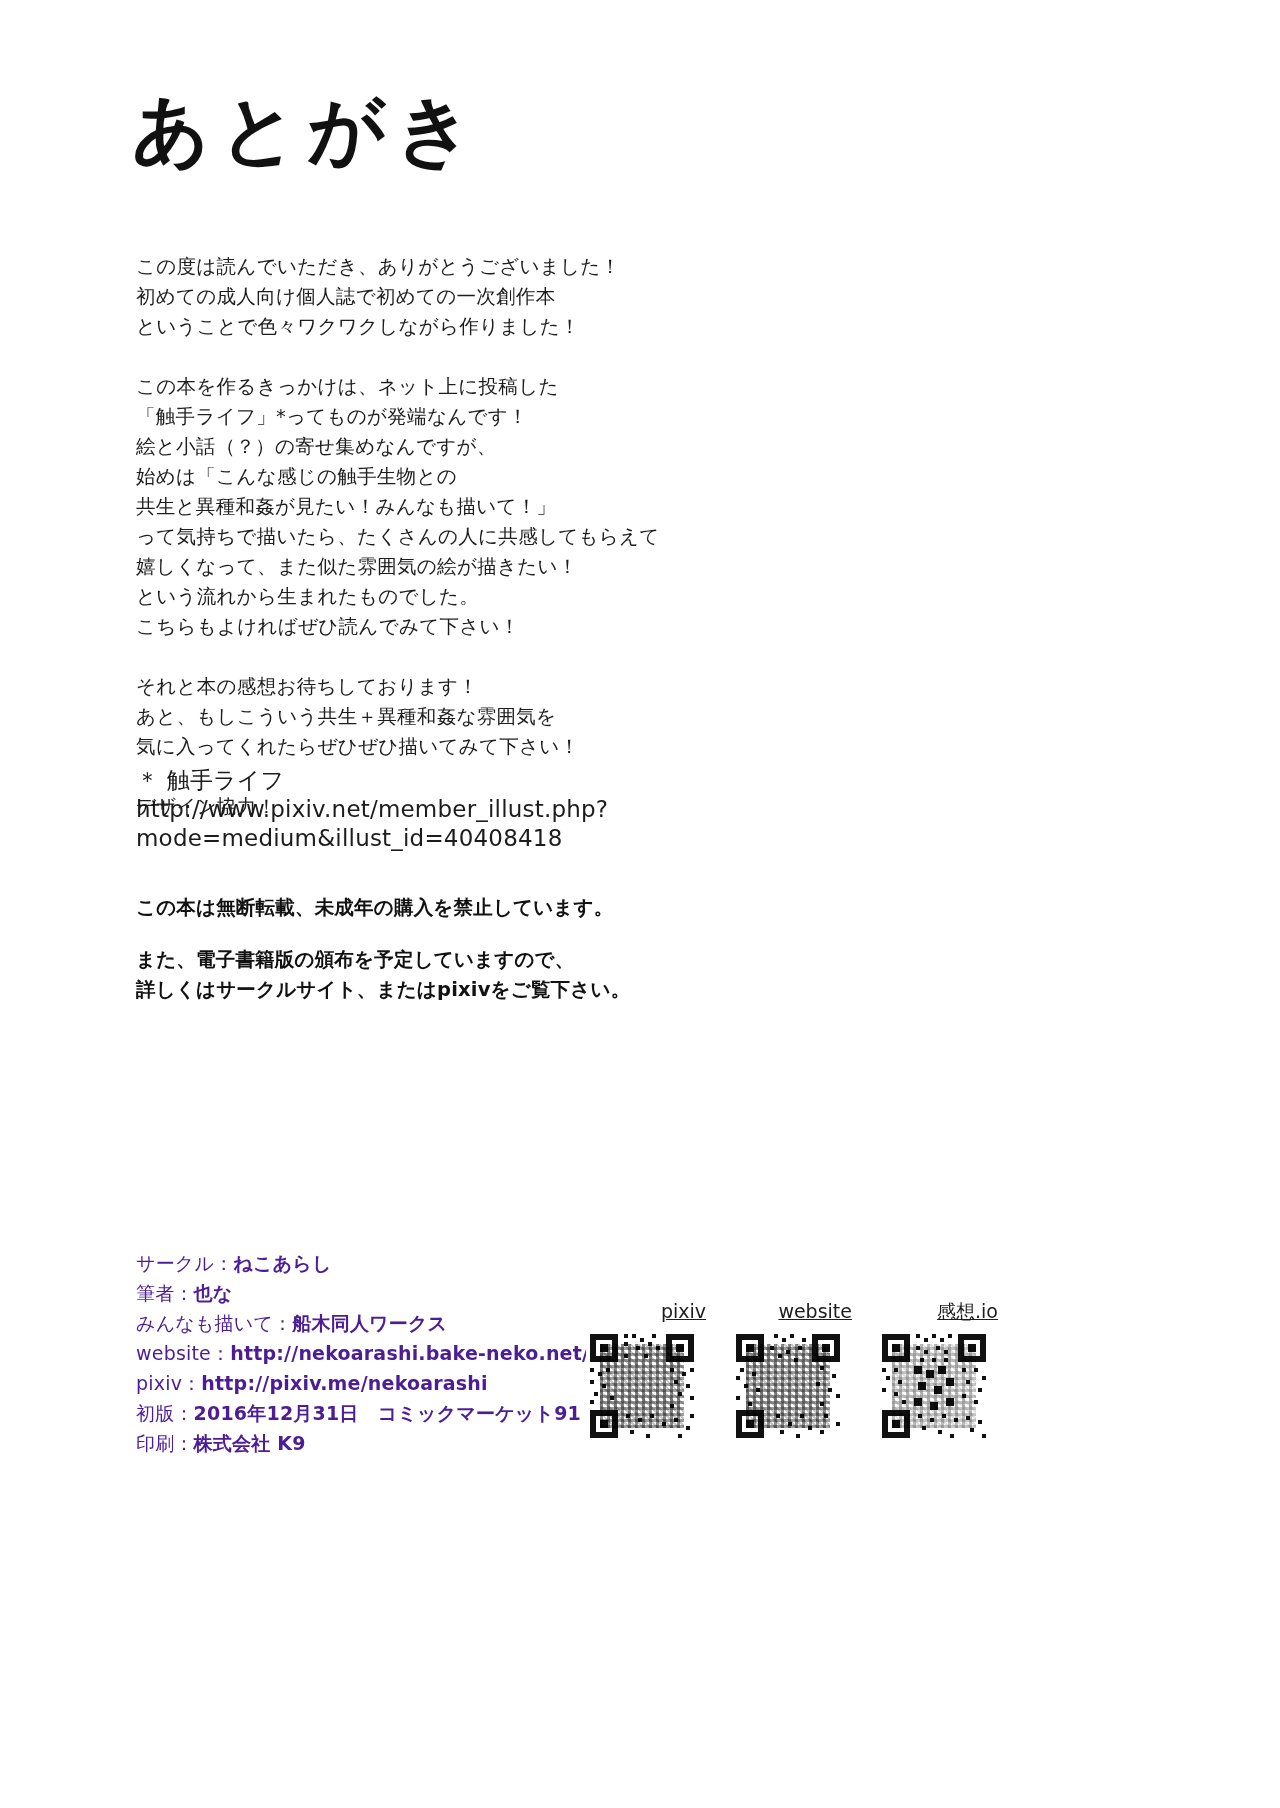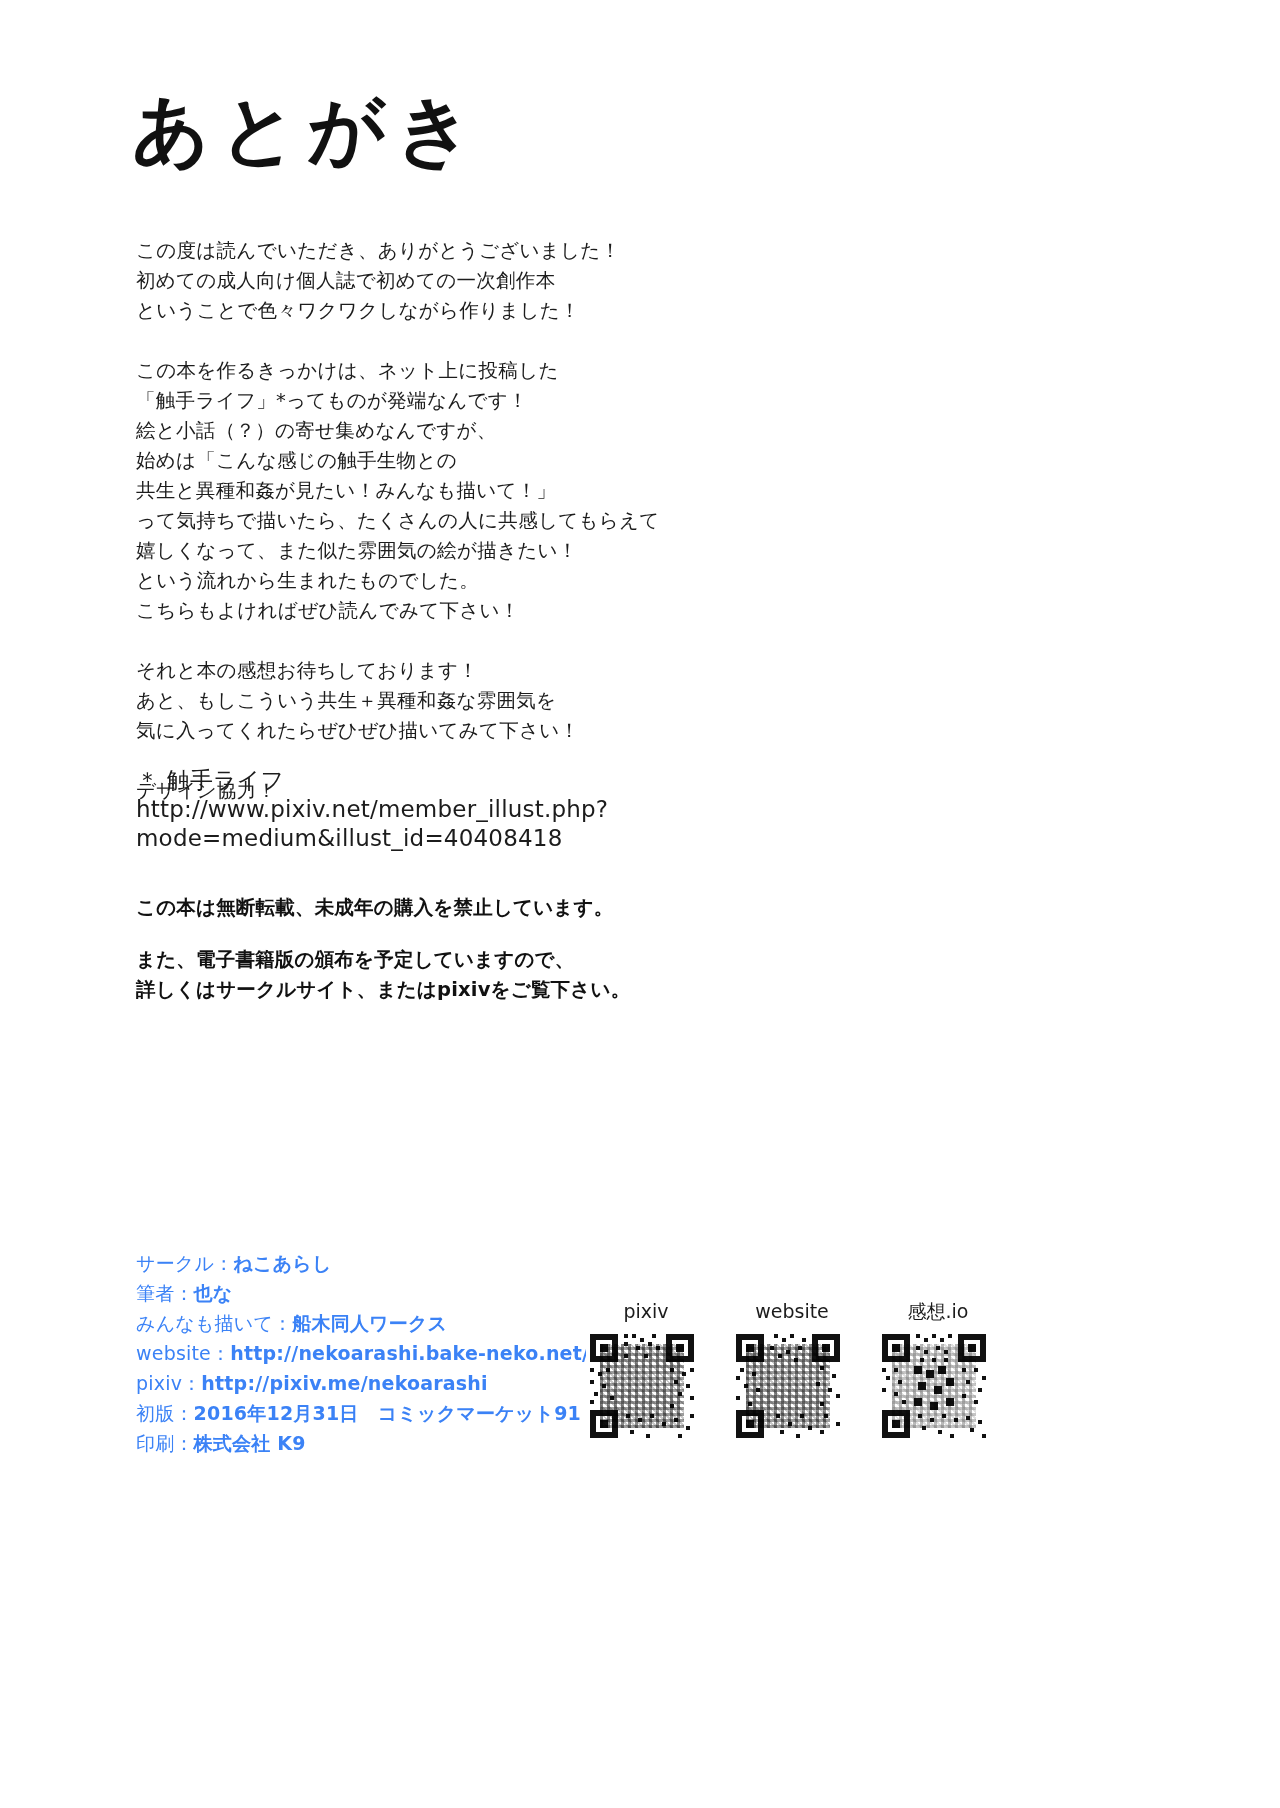--- a/index.html
+++ b/index.html
@@ -33,21 +33,21 @@
     font-weight: bold;
     letter-spacing: 10px;
     color: #111;
     font-family: "DejaVu Sans", "Liberation Sans", sans-serif;
   }
 
   
   .body-text {
     position: absolute;
     left: 136px;
-    top: 236px;
+    top: 252px;
     width: 820px;
     font-size: 19.5px;
     line-height: 30px;
     color: #1c1c1c;
     letter-spacing: 0.3px;
   }
   .para {
     margin: 0 0 30px 0;
     white-space: pre-line;
   }
@@ -88,21 +88,21 @@
     letter-spacing: 0.2px;
   }
 
   
   .colophon {
     position: absolute;
     left: 136px;
     top: 1248px;
     font-size: 19px;
     line-height: 30px;
-    color: #3b82f6;
+    color: #4c1d95;
     letter-spacing: 0.2px;
   }
   .colophon .row { white-space: pre; }
   .colophon .lbl { font-weight: normal; }
   .colophon .val { font-weight: bold; }
 
   
   .qr-area {
     position: absolute;
     left: 586px;
@@ -117,21 +117,22 @@
   }
   .qr-block.pixiv   { left: 0px; }
   .qr-block.website { left: 146px; }
   .qr-block.kansou  { left: 292px; }
 
   .qr-label {
     font-size: 19px;
     line-height: 22px;
     color: #1c1c1c;
     margin-bottom: 8px;
-    text-align: center;
+    text-align: right;
+    text-decoration: underline;
   }
   .qr-img {
     width: 112px;
     height: 112px;
     position: relative;
     background: #ffffff;
   }
   .qr-img svg { display: block; }
 
   .noise {

